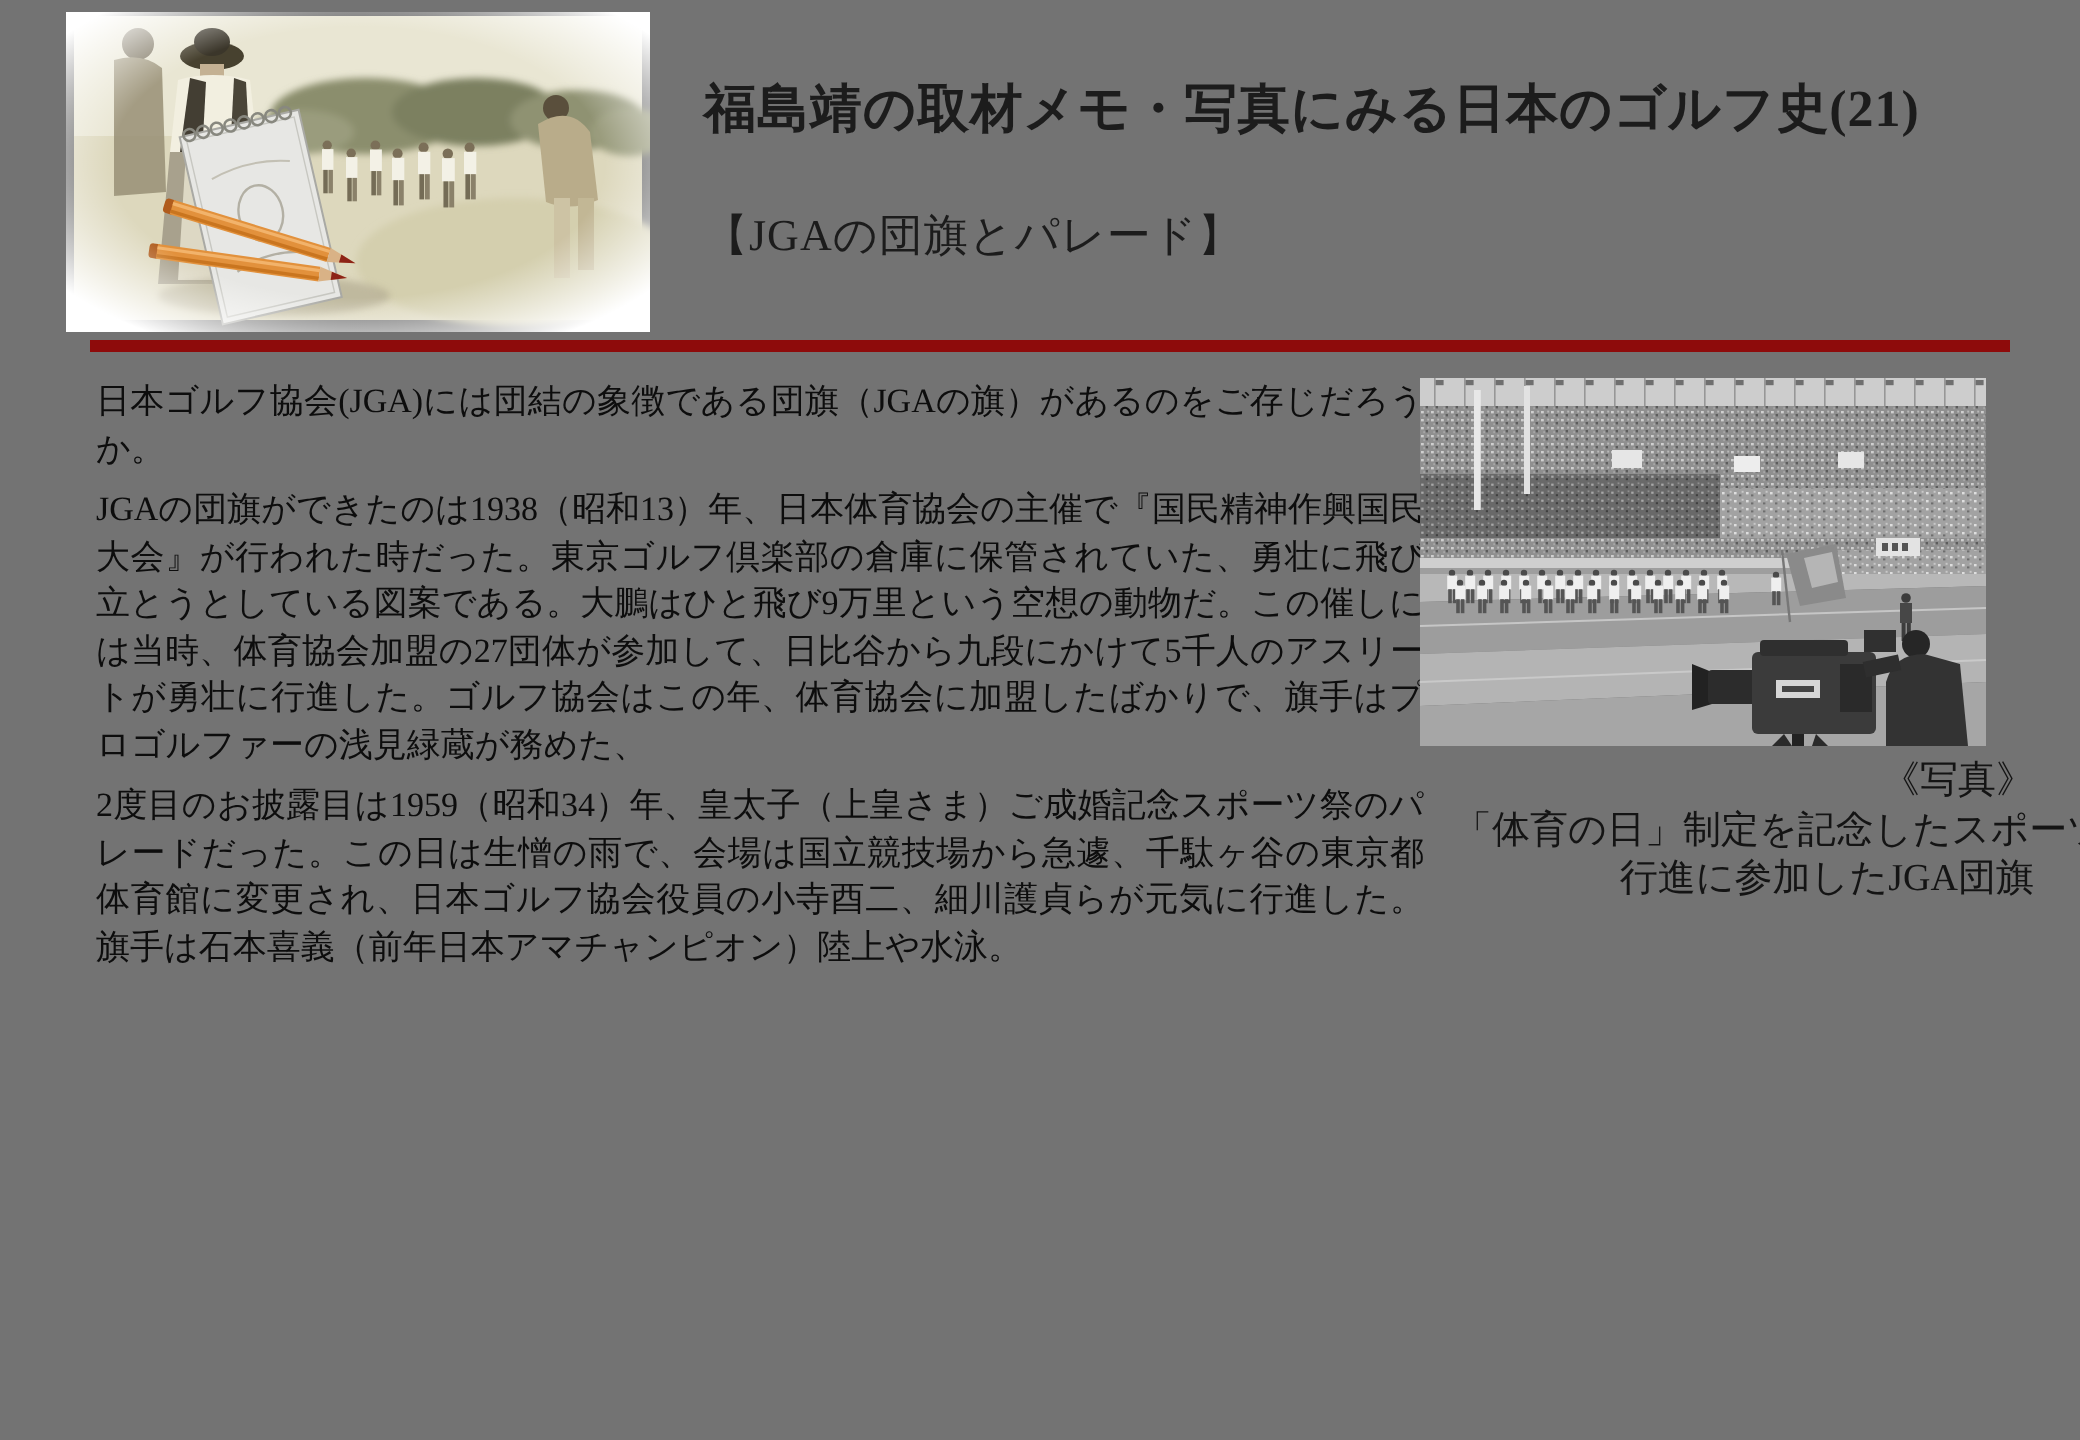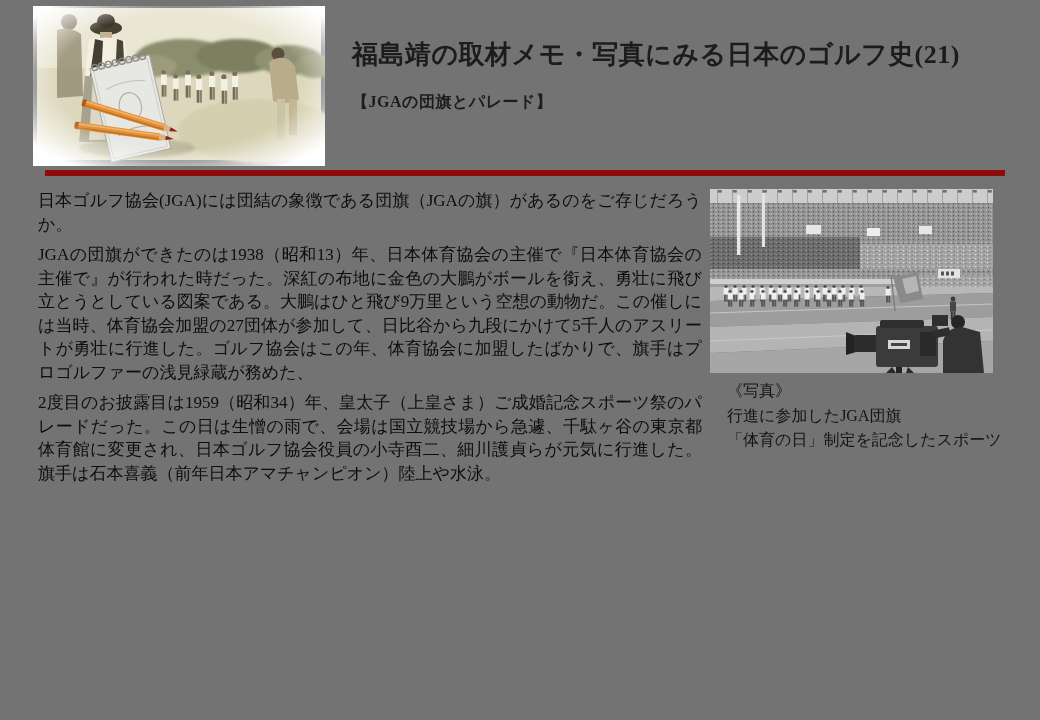--- a/index.html
+++ b/index.html
@@ -11,36 +11,36 @@
     font-family:"Liberation Serif","DejaVu Serif",serif;
     color:#111111;
   }
   .logo{position:absolute;left:33px;top:6px;width:292px;height:160px;}
   .title-block{position:absolute;left:352px;top:40px;width:660px;}
   .page-title{
     margin:0;font-size:26px;font-weight:bold;color:#1c1c1c;
     letter-spacing:0.5px;line-height:1.15;white-space:nowrap;
   }
   .page-subtitle{
-    margin:22px 0 0 0;font-size:16px;font-weight:bold;color:#1c1c1c;
+    margin:33px 0 0 0;font-size:22px;font-weight:normal;color:#1c1c1c;
     letter-spacing:0.5px;white-space:nowrap;
   }
   .rule{position:absolute;left:45px;top:170px;width:960px;height:6px;}
   .body-col{
-    position:absolute;left:38px;top:189px;width:664px;
+    position:absolute;left:48px;top:189px;width:664px;
     font-size:17px;line-height:23.5px;
     text-align:justify;text-align-last:left;
     color:#0d0d0d;
   }
   .body-col p{margin:0 0 7px 0;}
   .photo{position:absolute;left:710px;top:189px;width:283px;height:184px;line-height:0;}
   .photo svg{display:block;}
   .caption{
     position:absolute;left:727px;top:379px;width:290px;
-    font-size:16px;line-height:24.5px;color:#141414;
+    font-size:19px;line-height:24.5px;color:#141414;text-align:right;
   }
   .caption div{white-space:nowrap;}
 </style>
 </head>
 <body>
 
 <div class="page">
 
   <div class="logo">
     <svg width="292" height="160" viewBox="0 0 292 160">
@@ -141,21 +141,21 @@
 
   <div class="title-block">
     <h1 class="page-title">福島靖の取材メモ・写真にみる日本のゴルフ史(21)</h1>
     <h2 class="page-subtitle">【JGAの団旗とパレード】</h2>
   </div>
 
   <div class="rule" style="background: rgb(142, 11, 11);"></div>
 
   <div class="body-col">
     <p>日本ゴルフ協会(JGA)には団結の象徴である団旗（JGAの旗）があるのをご存じだろうか。</p>
-    <p>JGAの団旗ができたのは1938（昭和13）年、日本体育協会の主催で『日本体育協会の主催で』が行われた時だった。深紅の布地に金色の大鵬がボールを銜え、勇壮に飛び立とうとしている図案である。大鵬はひと飛び9万里という空想の動物だ。この催しには当時、体育協会加盟の27団体が参加して、日比谷から九段にかけて5千人のアスリートが勇壮に行進した。ゴルフ協会はこの年、体育協会に加盟したばかりで、旗手はプロゴルファーの浅見緑蔵が務めた、</p>
+    <p>JGAの団旗ができたのは1938（昭和13）年、日本体育協会の主催で『国民精神作興国民大会』が行われた時だった。東京ゴルフ倶楽部の倉庫に保管されていた、勇壮に飛び立とうとしている図案である。大鵬はひと飛び9万里という空想の動物だ。この催しには当時、体育協会加盟の27団体が参加して、日比谷から九段にかけて5千人のアスリートが勇壮に行進した。ゴルフ協会はこの年、体育協会に加盟したばかりで、旗手はプロゴルファーの浅見緑蔵が務めた、</p>
     <p>2度目のお披露目は1959（昭和34）年、皇太子（上皇さま）ご成婚記念スポーツ祭のパレードだった。この日は生憎の雨で、会場は国立競技場から急遽、千駄ヶ谷の東京都体育館に変更され、日本ゴルフ協会役員の小寺酉二、細川護貞らが元気に行進した。旗手は石本喜義（前年日本アマチャンピオン）陸上や水泳。</p>
   </div>
 
   <div class="photo">
     <svg width="283" height="184" viewBox="0 0 283 184">
       <defs>
         <pattern id="crA" width="5" height="4" patternUnits="userSpaceOnUse">
           <rect width="5" height="4" fill="#8f8f8f"></rect>
           <rect x="0.5" y="0.5" width="1.4" height="1.2" fill="#cfcfcf"></rect>
           <rect x="2.8" y="2" width="1.2" height="1.2" fill="#5c5c5c"></rect>
@@ -275,17 +275,17 @@
         <rect x="222" y="126" width="16" height="11" fill="#303030"></rect>
         <circle cx="248" cy="133" r="7" fill="#262626"></circle>
         <path d="M233,184 L233,152 Q237,138 252,138 L270,143 L274,184 Z" fill="#333333"></path>
         <rect x="222" y="140" width="18" height="8" fill="#2e2e2e" transform="rotate(-12 231 144)"></rect>
       </g>
     </svg>
   </div>
 
   <div class="caption">
     <div>《写真》</div>
+    <div>「体育の日」制定を記念したスポーツ</div>
     <div>行進に参加したJGA団旗</div>
-    <div>「体育の日」制定を記念したスポーツ</div>
   </div>
 
 </div>
 
 </body></html>

